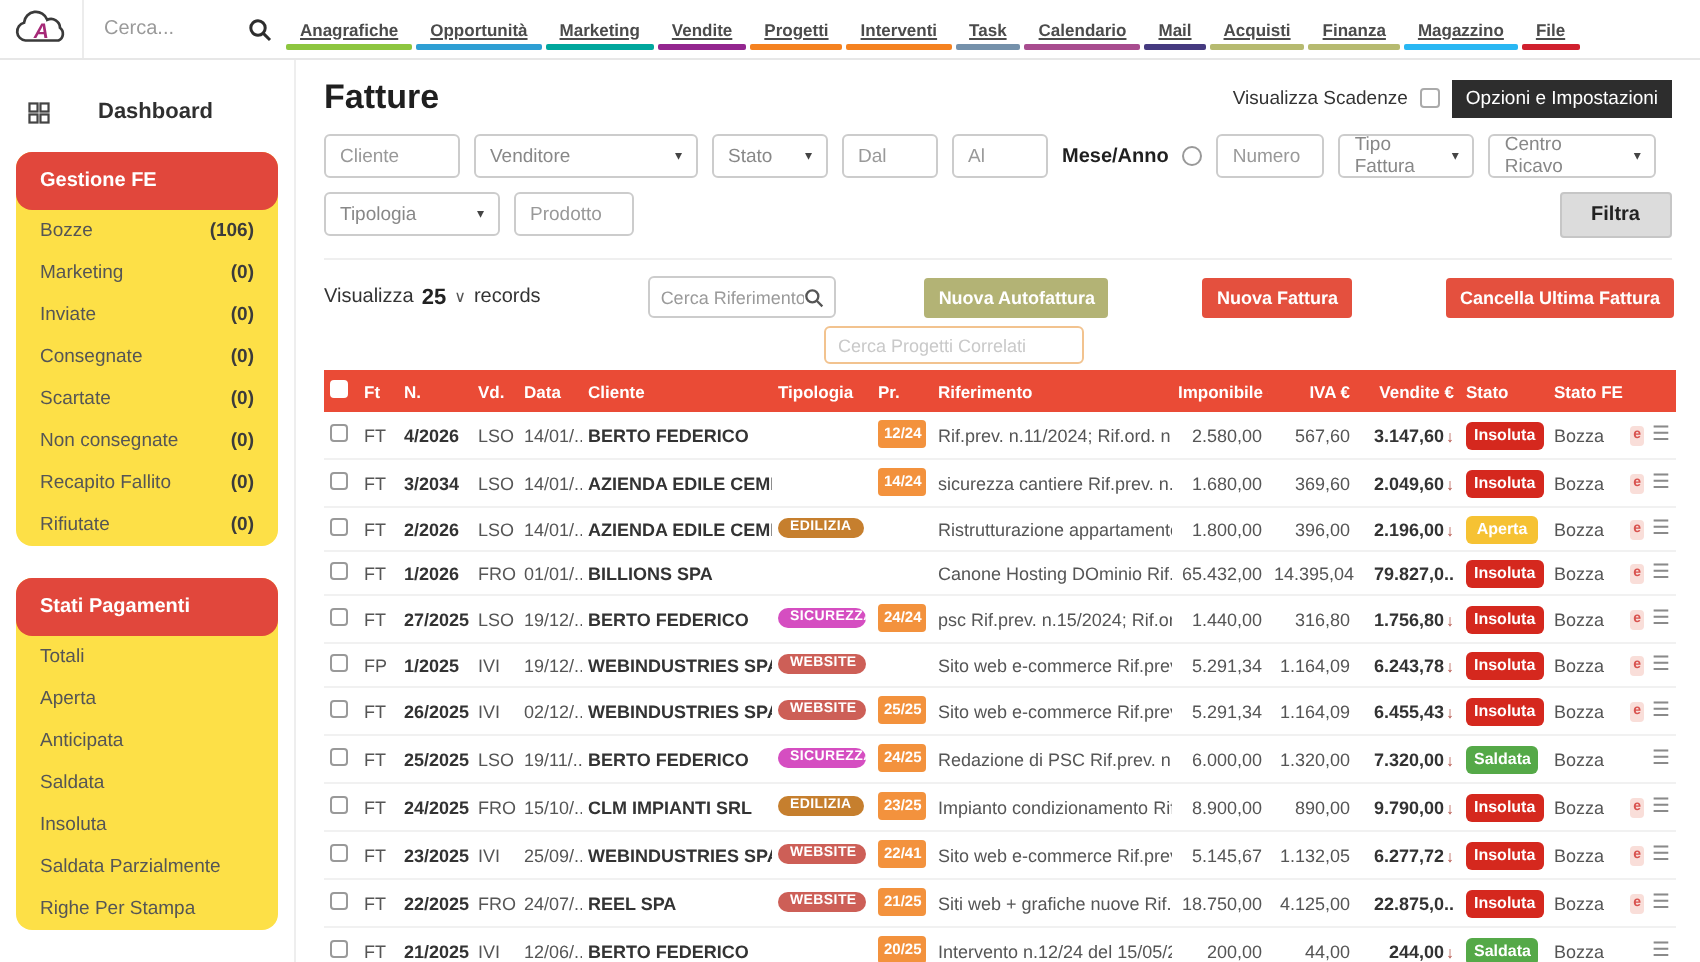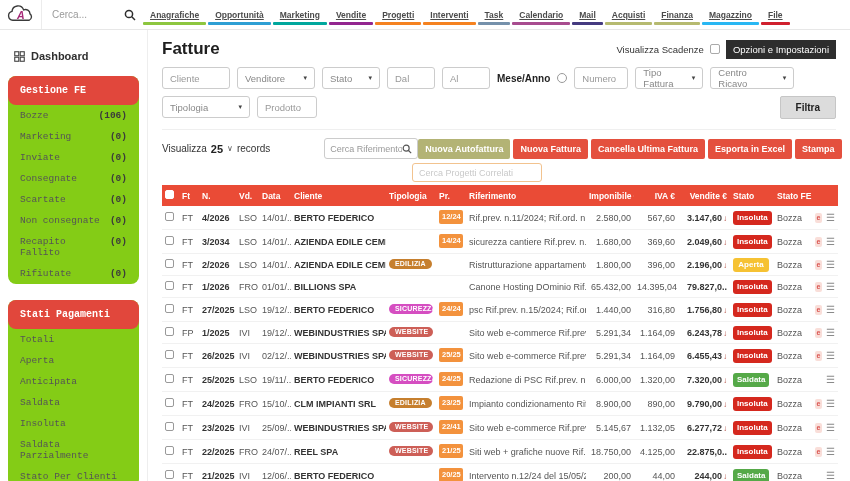--- a/index.html
+++ b/index.html
@@ -12,22 +12,22 @@
   .global-search { border: none; outline: none; width: 82px; padding: 0 10px; font-size: 10px; color: #777; }
   .global-search::placeholder { color: #9a9a9a; }
   .search-icon { display: flex; align-items: center; margin-right: 6px; }
   .mainnav { display: flex; align-items: stretch; }
   .nav-item { position: relative; display: flex; align-items: center; padding: 0 8px; font-size: 8.5px; font-weight: 600; color: #4b4b4b; cursor: pointer; white-space: nowrap; text-decoration: underline; }
   .nav-bar { position: absolute; bottom: 4px; left: 1px; right: 1px; height: 3px; border-radius: 1px; }
 
   
   .layout { display: flex; height: 451px; }
   .sidebar { width: 148px; border-right: 1px solid #eee; padding-top: 14px; overflow: hidden; flex: none; }
-  .dash-item { display: flex; align-items: center; gap: 6px; padding: 6px 14px 4px; font-weight: bold; font-size: 11px; color: #2f2f2f; cursor: pointer; }
-  .panel { margin: 10px 8px 16px; border-radius: 8px; background: #84cc16; font-family: Liberation Mono, monospace; }
+  .dash-item { display: flex; align-items: center; gap: 24px; padding: 6px 14px 4px; font-weight: bold; font-size: 11px; color: #2f2f2f; cursor: pointer; }
+  .panel { margin: 10px 8px 16px; border-radius: 8px; background: #fde047; }
   .panel-header { background: #e1473c; color: #fff; font-weight: bold; font-size: 10px; padding: 9px 12px; border-radius: 8px; cursor: default; }
   .panel-item { display: flex; justify-content: space-between; padding: 5px 12px; font-size: 9.5px; color: #555; cursor: pointer; }
   .panel-item .count { color: #3b3b3b; font-weight: bold; }
 
   .main { flex: 1; padding: 9px 14px 0; overflow: hidden; min-width: 0; }
   .main-header { display: flex; justify-content: space-between; align-items: center; }
   .page-title { font-size: 17px; font-weight: bold; color: #1f1f1f; }
   .header-right { display: flex; align-items: center; gap: 6px; font-size: 9.5px; color: #333; }
   .checkbox { width: 10px; height: 10px; border: 1px solid #aaa; border-radius: 2px; background: #fff; display: inline-block; cursor: pointer; }
   .dark-btn { background: #2d2d2d; color: #fff; font-size: 9.5px; padding: 4px 7px; border: none; cursor: pointer; font-family: inherit; }
@@ -35,32 +35,32 @@
   
   .filters { margin-top: 8px; position: relative; border-bottom: 1px solid #efefef; padding-bottom: 4px; }
   .frow { display: flex; gap: 7px; margin-bottom: 7px; align-items: center; }
   .fld { height: 22px; border: 1px solid #ccc; border-radius: 3px; font-size: 9.5px; color: #888; padding: 0 7px; background: #fff; font-family: inherit; }
   .fld::placeholder { color: #999; }
   .sel { display: flex; align-items: center; justify-content: space-between; gap: 5px; cursor: pointer; }
   .caret { font-size: 7px; color: #444; }
   .lbl { font-size: 10px; font-weight: bold; color: #1f1f1f; white-space: nowrap; }
   .radio { width: 10px; height: 10px; border: 1px solid #999; border-radius: 50%; display: inline-block; cursor: pointer; }
   .filtra { position: absolute; right: 0; bottom: 10px; background: #dcdcdc; border: 1px solid #c6c6c6; font-weight: bold; font-size: 10px; padding: 5px 15px; border-radius: 2px; color: #222; cursor: pointer; font-family: inherit; }
-  .w-cliente{width:68px}.w-venditore{width:78px}.w-stato{width:58px}.w-dal{width:48px}.w-al{width:48px}.w-numero{width:54px}.w-tipofat{width:68px}.w-centro{width:84px}.w-tipologia{width:88px}.w-prodotto{width:60px}
+  .w-cliente{width:68px}.w-venditore{width:112px}.w-stato{width:58px}.w-dal{width:48px}.w-al{width:48px}.w-numero{width:54px}.w-tipofat{width:68px}.w-centro{width:84px}.w-tipologia{width:88px}.w-prodotto{width:60px}
 
   
   .toolbar { display: flex; align-items: center; margin-top: 8px; }
   .vis { font-size: 10px; color: #333; display: flex; align-items: center; gap: 4px; cursor: pointer; }
   .vis b { font-size: 11px; color: #222; }
   .vis .vcaret { font-size: 8px; color: #555; }
   .ref-search { margin-left: 54px; display: flex; align-items: center; border: 1px solid #ccc; border-radius: 3px; height: 21px; padding: 0 5px; width: 96px; background: #fff; }
   .ref-search input { border: none; outline: none; width: 72px; font-size: 9px; color: #888; font-family: inherit; }
   .ref-search input::placeholder { color: #9a9a9a; }
   .btns { margin-left: auto; display: flex; gap: 3px; }
-  .abtn { color: #fff; font-size: 9px; padding: 5px 7px; border-radius: 2px; font-weight: 600; border: none; cursor: pointer; white-space: nowrap; font-family: inherit; }
+  .abtn { color: #fff; font-size: 9px; padding: 5px 7px; border-radius: 2px; font-weight: 600; border: none; cursor: pointer; white-space: nowrap; font-family: inherit; margin-left: 44px; }
   .proj-search { display: block; margin: 4px 0 0 250px; width: 130px; height: 19px; border: 1px solid #f2c38f; border-radius: 3px; font-size: 9px; padding: 0 6px; color: #888; font-family: inherit; }
   .proj-search::placeholder { color: #c9c9c9; }
 
   
   table { width: 100%; border-collapse: collapse; table-layout: fixed; margin-top: 3px; font-size: 9px; }
   thead th { background: #ea4b36; color: #fff; font-size: 8.5px; font-weight: bold; text-align: left; padding: 5px 3px; white-space: nowrap; overflow: hidden; }
   th.r, td.r { text-align: right; }
   tbody td { padding: 3.5px 3px; border-bottom: 1px solid #f1f1f1; color: #555; white-space: nowrap; overflow: hidden; vertical-align: middle; }
   td.bold { font-weight: bold; color: #333; }
   .cb { width: 9px; height: 9px; border: 1px solid #999; border-radius: 2px; background: #fff; display: inline-block; cursor: pointer; }
@@ -211,21 +211,21 @@
             <div class="panel-item">
               <span>Saldata</span>
             </div>
             <div class="panel-item">
               <span>Insoluta</span>
             </div>
             <div class="panel-item">
               <span>Saldata Parzialmente</span>
             </div>
             <div class="panel-item">
-              <span>Stato Per Clienti</span>
+              <span>Righe Per Stampa</span>
             </div>
           </div>
         </div>
     </aside>
 
     <main class="main">
 
       <div class="main-header">
         <h1 class="page-title">Fatture</h1>
         <div class="header-right">

